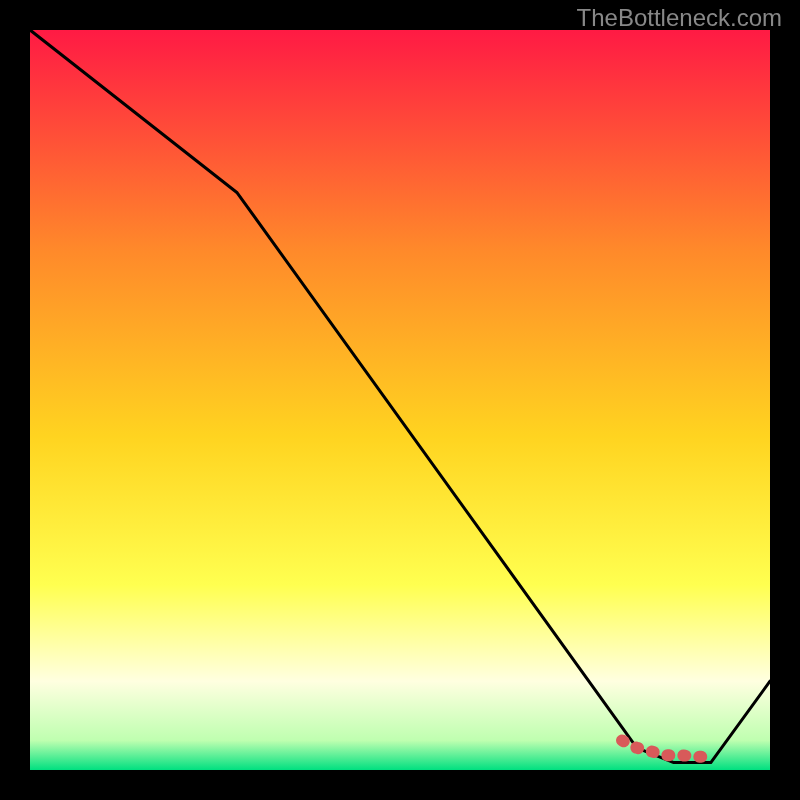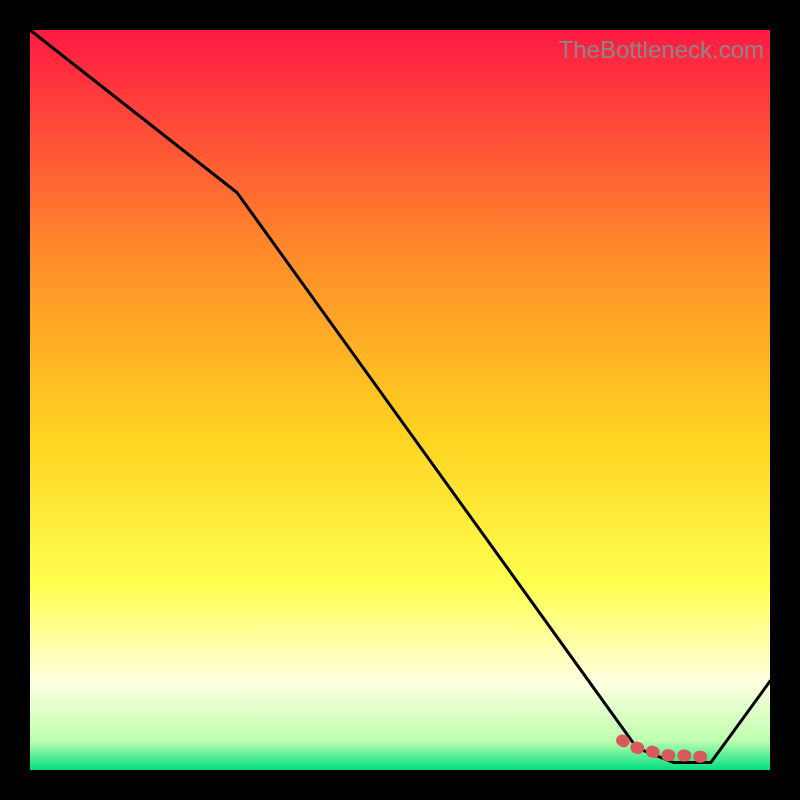--- a/index.html
+++ b/index.html
@@ -13,26 +13,25 @@
     position: relative;
     width: 800px;
     height: 800px;
   }
   svg {
     display: block;
   }
   .watermark {
     position: absolute;
     top: 4px;
-    right: 36px;
+    right: 18px;
     font-family: Arial, Helvetica, sans-serif;
     font-size: 24px;
     color: #888888;
     pointer-events: none;
-    margin-top: 32px;
   }
 </style>
 </head>
 <body>
 
 <div class="chart-container">
   <svg width="800" height="800" viewBox="0 0 800 800">
     <defs>
       <linearGradient id="bg-grad" x1="0" y1="0" x2="0" y2="1">
         <stop offset="0%" stop-color="#ff1a44"></stop>

